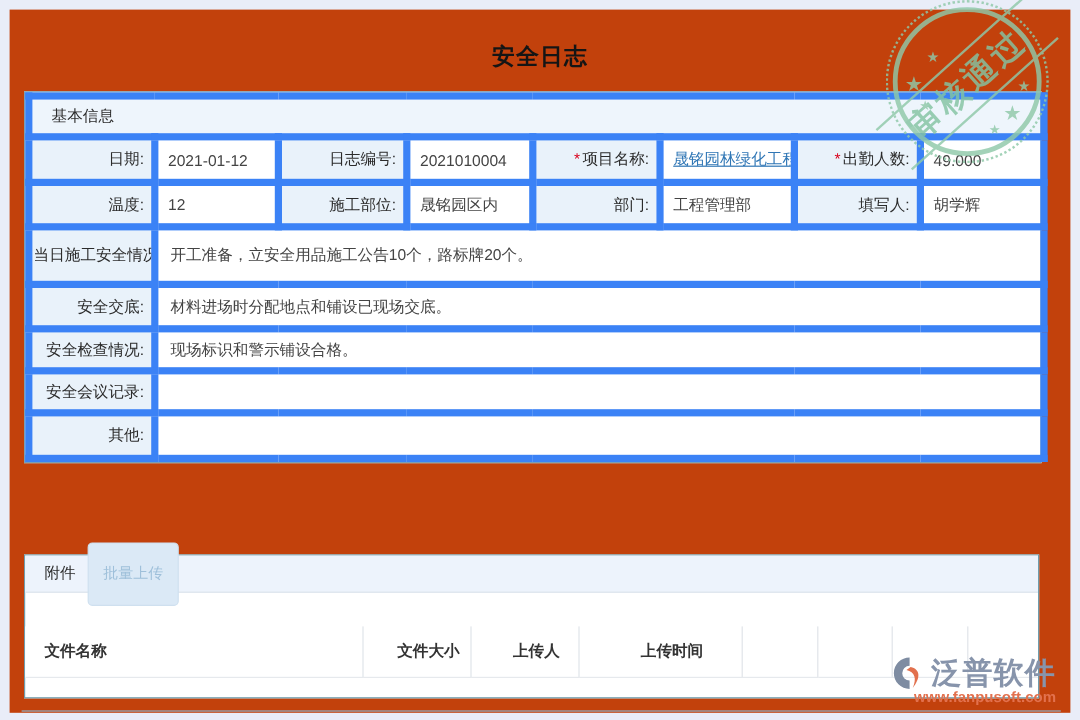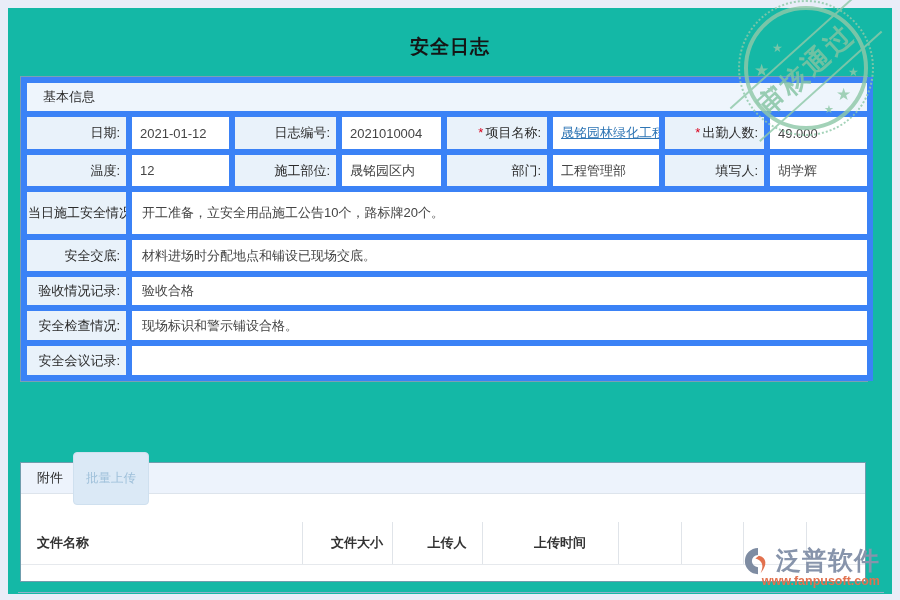--- a/index.html
+++ b/index.html
@@ -2,21 +2,21 @@
 <html><head>
 <meta charset="utf-8">
 <style>
   html,body{margin:0;padding:0;}
   body{
     width:900px;height:600px;position:relative;overflow:hidden;
     background:#e9edf8;
     font-family:"Liberation Sans","DejaVu Sans",sans-serif;
     font-size:13px;color:#333;
   }
-  .panel{position:absolute;left:8px;top:8px;width:884px;height:586px;background:#14b8a6;}
+  .panel{position:absolute;left:8px;top:8px;width:884px;height:586px;background:#c2410c;}
   .page-title{position:absolute;left:0;top:26px;width:100%;text-align:center;
     font-size:19px;font-weight:bold;color:#151515;letter-spacing:1px;}
 
   
   .basic-wrap{position:absolute;left:12px;top:68px;width:846px;border:1px solid #7b9fb4;background:#fff;}
   table.basic{width:100%;border-collapse:collapse;table-layout:fixed;}
   table.basic td{border:6px solid #3b82f6;overflow:hidden;white-space:nowrap;}
   td.sec{background:#eef5fc;text-align:left;padding-left:16px;height:26px;color:#2b2b2b;}
   td.lbl{background:#e9f2fa;text-align:right;padding-right:6px;color:#2b2b2b;}
   td.val{background:#ffffff;text-align:left;padding-left:8px;color:#444;}
@@ -101,30 +101,30 @@
         <td class="val">胡学辉</td>
       </tr>
       <tr class="h48">
         <td class="lbl">当日施工安全情况:</td>
         <td class="val-big" colspan="7">开工准备，立安全用品施工公告10个，路标牌20个。</td>
       </tr>
       <tr class="h37">
         <td class="lbl">安全交底:</td>
         <td class="val-big" colspan="7">材料进场时分配地点和铺设已现场交底。</td>
       </tr>
-      <tr class="h34">
-        <td class="lbl">验收情况记录:</td>
-        <td class="val-big" colspan="7">验收合格</td>
-      </tr>
       <tr class="h35">
         <td class="lbl">安全检查情况:</td>
         <td class="val-big" colspan="7">现场标识和警示铺设合格。</td>
       </tr>
       <tr class="h35">
         <td class="lbl">安全会议记录:</td>
+        <td class="val-big" colspan="7"></td>
+      </tr>
+      <tr class="h38">
+        <td class="lbl">其他:</td>
         <td class="val-big" colspan="7"></td>
       </tr>
     </tbody>
       </table>
   </div>
 
   <div class="attach">
     <div class="attach-title">
       <span>附件</span>
       <button class="upload-btn">批量上传</button>

